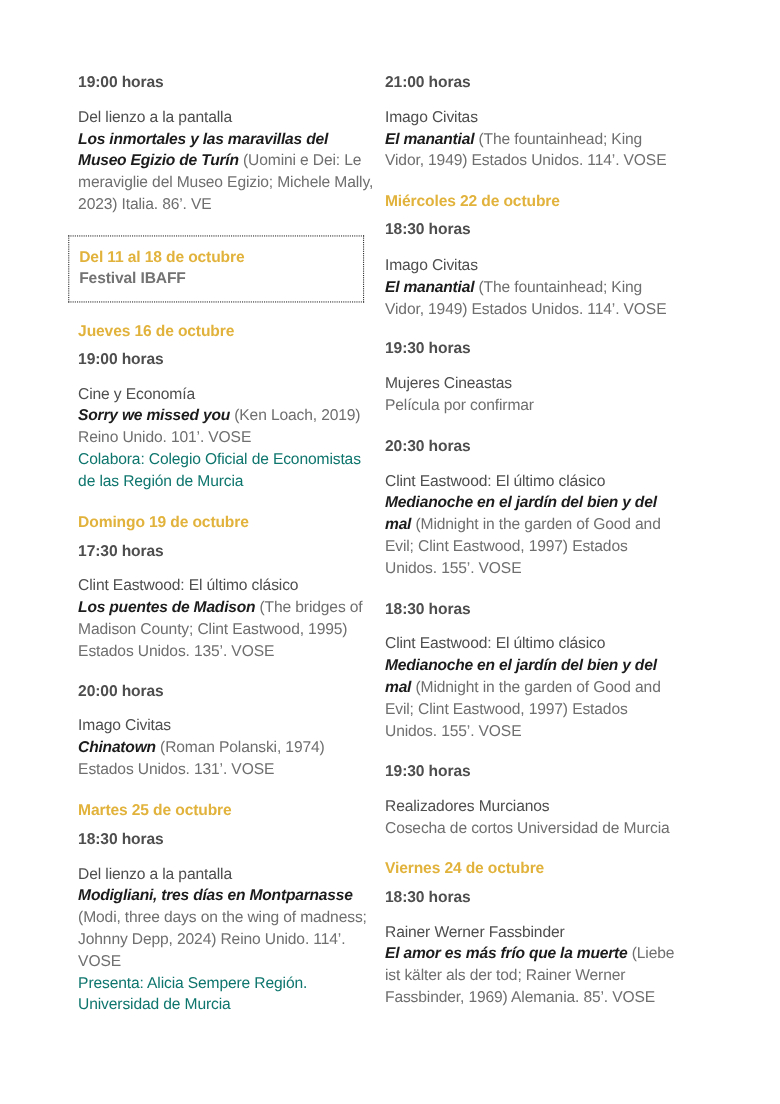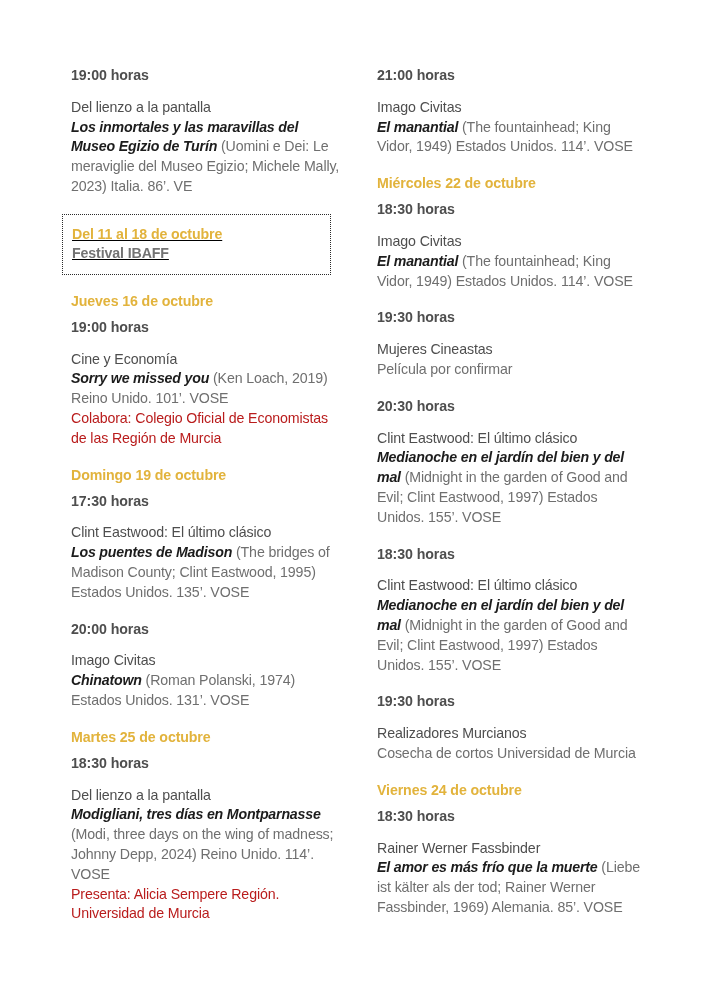--- a/index.html
+++ b/index.html
@@ -21,21 +21,21 @@
     position: absolute;
     inset: 0;
   }
 
   .columns {
     position: absolute;
     left: 71px;
     top: 66px;
     width: 570px;
     display: flex;
-    gap: 37px;
+    gap: 10px;
     align-items: flex-start;
   }
 
   .column {
     width: 269px;
     flex: 0 0 269px;
   }
 
   
   .day-heading {
@@ -80,32 +80,31 @@
     color: #6f6f6f;
   }
   .title {
     color: #1c1c1c;
     font-weight: bold;
     font-style: italic;
     letter-spacing: -0.2px;
   }
   .note {
     display: block;
-    color: #b91c1c;
+    color: #0f766e;
   }
 
   
   .framed-block {
     border: 1.6px dotted #2b2b2b;
     padding: 10px 9px 11px 9px;
     margin: 12px 0 17px 0;
     margin-left: -9px;
     width: 269px;
     box-sizing: border-box;
-    text-decoration: underline;
   }
   .framed-dates {
     display: block;
     color: #e2b33c;
     font-size: 14.2px;
     font-weight: bold;
     line-height: 19px;
     letter-spacing: -0.12px;
   }
   .framed-name {

